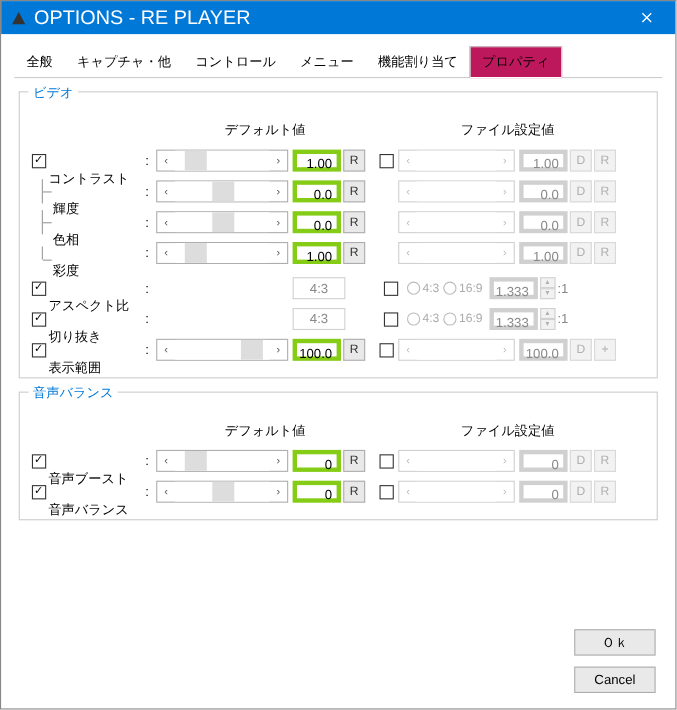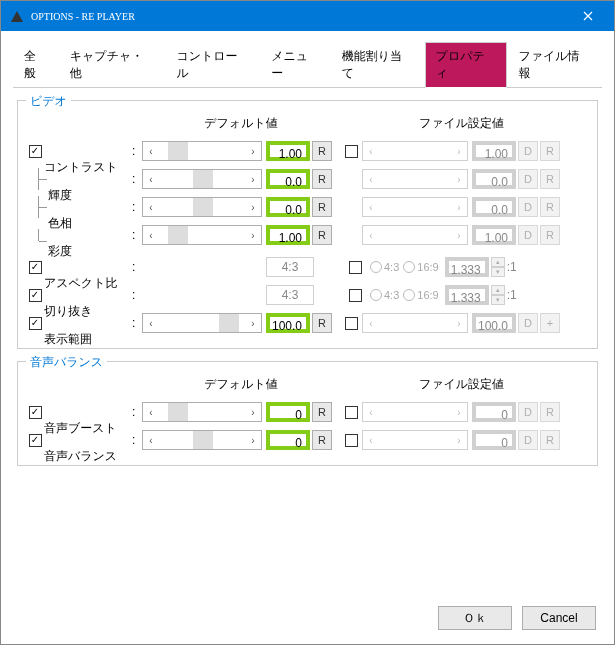--- a/index.html
+++ b/index.html
@@ -1,24 +1,24 @@
 <!DOCTYPE html>
 <html><head>
 <meta charset="utf-8">
 <style>
   * { box-sizing: border-box; font-family: "Meiryo UI", "Segoe UI", sans-serif; font-size: 12px; }
   body { margin: 0; background: #fff; width: 615px; height: 645px; position: relative; border: 1px solid #888; box-shadow: 0 2px 10px rgba(0,0,0,0.2); }
   .titlebar { background: #0078d7; color: #fff; height: 30px; display: flex; align-items: center; padding: 0 0 0 8px; }
   .titlebar svg { margin-right: 6px; }
-  .titlebar-text { flex: 1; font-size: 10px; font-family: Liberation Serif, serif; }
+  .titlebar-text { flex: 1; font-size: 18px; }
   .closebtn { width: 46px; height: 30px; display: flex; align-items: center; justify-content: center; }
   .tabstrip { display: flex; margin: 10px 12px 0 12px; border-bottom: 1px solid #ccc; }
   .tab { padding: 5px 10px; border: 1px solid transparent; border-bottom: none; cursor: default; position: relative; top: 1px; font-family: Liberation Mono, monospace; }
   .tab.active { background: #be185d; border-color: #ccc; border-bottom: 1px solid #fff; }
-  .groupbox { margin: 12px 16px 0 16px; border: 1px solid #ccc; padding: 14px 10px 10px 10px; position: relative; }
+  .groupbox { margin: 12px 16px 0 16px; border: 1px solid #ccc; padding: 26px 10px 10px 10px; position: relative; }
   .groupbox-label { position: absolute; top: -8px; left: 8px; background: #fff; padding: 0 4px; color: #0078d7; }
   .headers { display: flex; margin-bottom: 6px; }
   .headers .spacer { width: 118px; }
   .headers .h1 { width: 190px; text-align: center; }
   .headers .h2 { flex: 1; text-align: center; }
   .row { display: flex; align-items: center; height: 26px; margin-bottom: 2px; }
   .indent { width: 14px; display: flex; justify-content: center; }
   .cb { width: 13px; height: 13px; border: 1px solid #333; display: inline-flex; align-items: center; justify-content: center; background: #fff; font-size: 10px; line-height: 1; }
   .lbl { width: 90px; padding-left: 2px; margin-top: 32px; }
   .colon { width: 10px; }
@@ -35,21 +35,21 @@
   .sbtn { width: 20px; height: 20px; border: 1px solid #adadad; background: #e9e9e9; text-align: center; margin-left: 2px; font-size: 11px; line-height: 18px; color: #333; }
   .sbtn.disabled { border-color: #d8d8d8; background: #f2f2f2; color: #b0b0b0; }
   .gap { width: 8px; }
   .cb2wrap { width: 22px; display: flex; justify-content: center; }
   .radio { width: 12px; height: 12px; border: 1px solid #bbb; border-radius: 50%; display: inline-block; margin: 0 2px 0 4px; vertical-align: middle; }
   .rlabel { color: #aaa; font-size: 11px; vertical-align: middle; }
   .ratiobox { width: 48px; height: 20px; border: 1px solid #d0d0d0; text-align: center; color: #888; background: #fff; line-height: 18px; margin-left: 4px; }
   .suffix { color: #888; margin-left: 2px; }
   .tree-line { border-left: 1px solid #999; height: 22px; margin-left: 6px; position: relative; }
   .tree-branch { width: 8px; border-top: 1px solid #999; position: absolute; top: 50%; }
-  .footer { position: absolute; bottom: 14px; right: 18px; display: flex; gap: 10px; }
+  .footer { position: absolute; bottom: 14px; right: 18px; display: flex; gap: 10px; flex-direction: column; }
   .footbtn { width: 74px; height: 24px; border: 1px solid #adadad; background: #e9e9e9; text-align: center; line-height: 22px; }
   .stepper { display:flex; flex-direction:column; margin-left:2px; }
   .stepper div { width:14px; height:10px; border:1px solid #d0d0d0; background:#f2f2f2; font-size:7px; text-align:center; line-height:8px; color:#b0b0b0; }
 </style>
 </head>
 <body>
 
 <div class="titlebar">
   <svg width="16" height="16" viewBox="0 0 16 16">
       <polygon points="2,14 8,3 14,14" fill="#333"></polygon>
@@ -62,21 +62,20 @@
   </div>
 </div>
 
 <div class="tabstrip">
   <div class="tab">全般</div>
   <div class="tab">キャプチャ・他</div>
   <div class="tab">コントロール</div>
   <div class="tab">メニュー</div>
   <div class="tab">機能割り当て</div>
   <div class="tab active">プロパティ</div>
-  <div class="tab">ファイル情報</div>
 </div>
 
 <div class="groupbox">
   <span class="groupbox-label">ビデオ</span>
 
   <div class="headers">
     <div class="spacer"></div>
     <div class="h1">デフォルト値</div>
     <div class="h2">ファイル設定値</div>
   </div>

